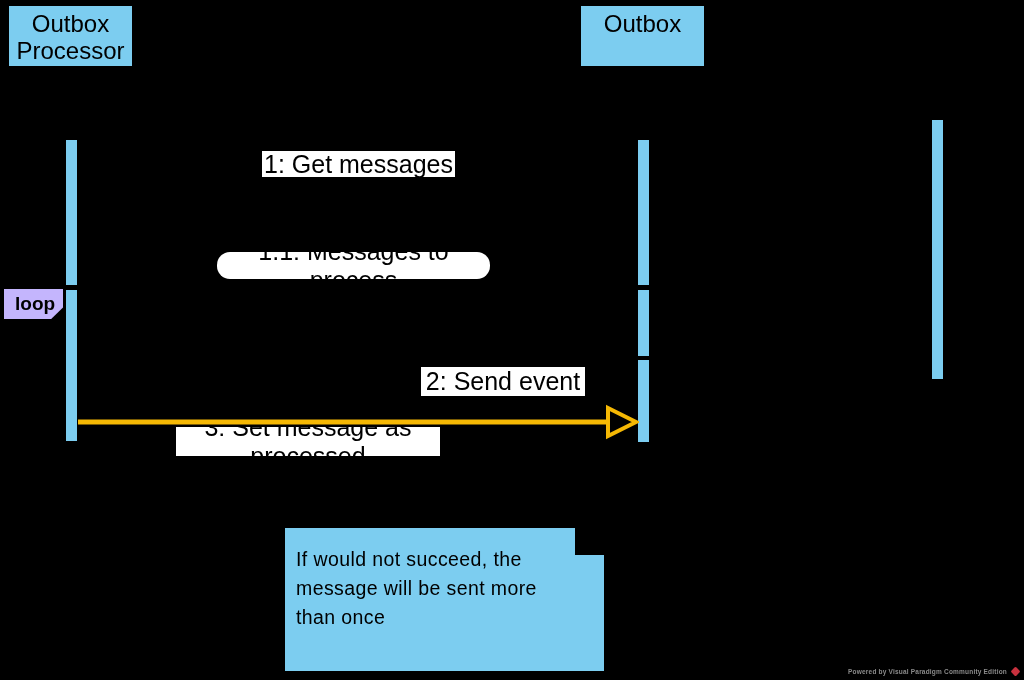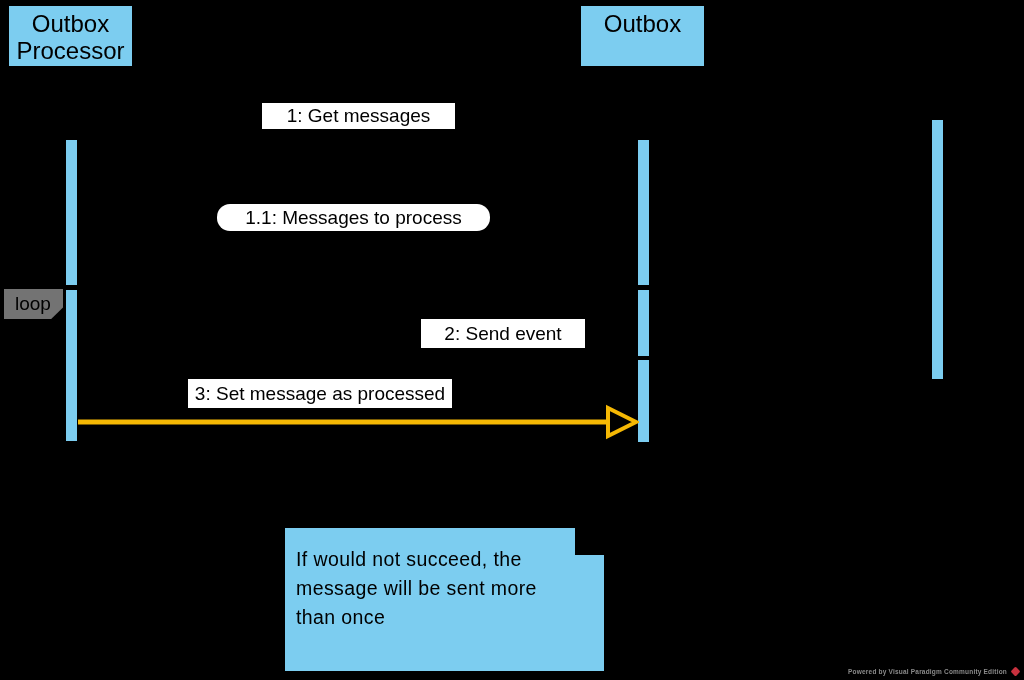--- a/index.html
+++ b/index.html
@@ -29,32 +29,32 @@
   .op-a{left:65px;top:139px;height:147px;}
   .op-b{left:65px;top:289px;height:153px;}
   .ob-a{left:637px;top:139px;height:147px;}
   .ob-b{left:637px;top:289px;height:68px;}
   .ob-c{left:637px;top:359px;height:84px;}
   .eb-a{left:931px;top:119px;height:261px;}
 
   
   .msg{
     position:absolute;background:#FFFFFF;color:#000;
-    font-size:19px;text-align:center;box-sizing:border-box;
-    display:flex;align-items:center;justify-content:center;
+    font-size:25px;text-align:center;box-sizing:border-box;
+    display:flex;align-items:center;justify-content:center;margin-top:48px;
   }
   .msg1{left:262px;top:103px;width:193px;height:26px;}
   .msg2{left:217px;top:204px;width:273px;height:27px;border-radius:13px;}
   .msg3{left:421px;top:319px;width:164px;height:29px;}
-  .msg4{left:188px;top:379px;width:264px;height:29px;justify-content:center;}
+  .msg4{left:176px;top:379px;width:264px;height:29px;justify-content:center;}
 
   
   .loop-label{
     position:absolute;left:4px;top:289px;width:59px;height:30px;
-    background:#737373;color:#000;font-weight:normal;font-size:19px;
+    background:#c4b5fd;color:#000;font-weight:bold;font-size:19px;
     line-height:30px;padding-left:11px;box-sizing:border-box;
     clip-path:polygon(0 0,100% 0,100% 62%,80% 100%,0 100%);
   }
 
   
   .arrow3{position:absolute;left:77px;top:404px;width:562px;height:36px;}
 
   
   .note{
     position:absolute;left:285px;top:528px;width:319px;height:143px;

